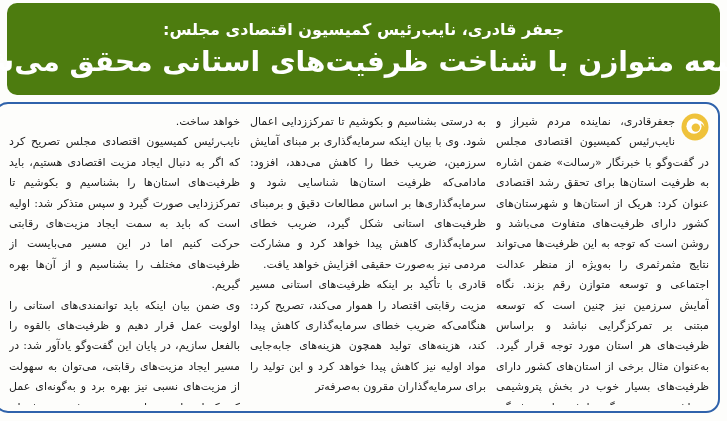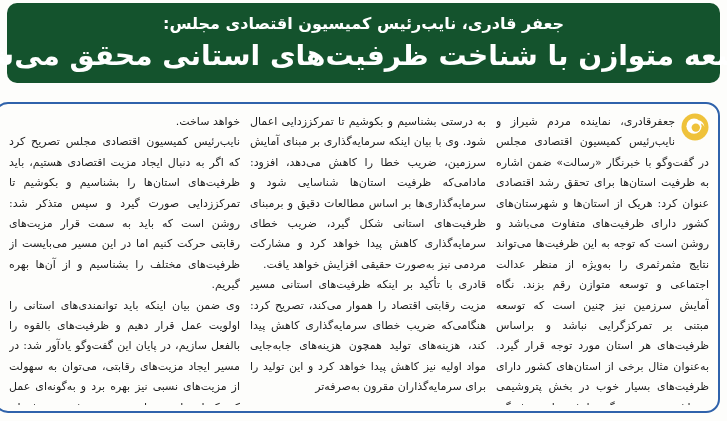--- a/index.html
+++ b/index.html
@@ -9,22 +9,22 @@
     font-family:"DejaVu Sans",sans-serif;
     position:relative;
     overflow:hidden;
     direction:rtl;
   }
   .page{position:absolute;inset:0;}
 
   
   .masthead{
     position:absolute;
-    left:7px;right:7px;top:3px;height:80px;
-    background:#14532d;
+    left:7px;right:7px;top:3px;height:92px;
+    background:#4d7c0f;
     border-radius:10px;
     display:flex;flex-direction:column;align-items:center;justify-content:center;
     color:#ffffff;
     text-align:center;
   }
   .kicker{
     font-size:16px;
     font-weight:bold;
     line-height:1.2;
     margin-bottom:7px;
@@ -101,20 +101,20 @@
         </p>
       </div>
 
       <div class="col col-2">
         <p>به درستی بشناسیم و بکوشیم تا تمرکززدایی اعمال شود. وی با بیان اینکه سرمایه‌گذاری بر مبنای آمایش سرزمین، ضریب خطا را کاهش می‌دهد، افزود: مادامی‌که ظرفیت استان‌ها شناسایی شود و سرمایه‌گذاری‌ها بر اساس مطالعات دقیق و برمبنای ظرفیت‌های استانی شکل گیرد، ضریب خطای سرمایه‌گذاری کاهش پیدا خواهد کرد و مشارکت مردمی نیز به‌صورت حقیقی افزایش خواهد یافت.</p>
         <p>قادری با تأکید بر اینکه ظرفیت‌های استانی مسیر مزیت رقابتی اقتصاد را هموار می‌کند، تصریح کرد: هنگامی‌که ضریب خطای سرمایه‌گذاری کاهش پیدا کند، هزینه‌های تولید همچون هزینه‌های جابه‌جایی مواد اولیه نیز کاهش پیدا خواهد کرد و این تولید را برای سرمایه‌گذاران مقرون به‌صرفه‌تر</p>
       </div>
 
       <div class="col col-3">
         <p>خواهد ساخت.</p>
-        <p>نایب‌رئیس کمیسیون اقتصادی مجلس تصریح کرد که اگر به دنبال ایجاد مزیت اقتصادی هستیم، باید ظرفیت‌های استان‌ها را بشناسیم و بکوشیم تا تمرکززدایی صورت گیرد و سپس متذکر شد: روشن است که باید به سمت قرار مزیت‌های رقابتی حرکت کنیم اما در این مسیر می‌بایست از ظرفیت‌های مختلف را بشناسیم و از آن‌ها بهره گیریم.</p>
+        <p>نایب‌رئیس کمیسیون اقتصادی مجلس تصریح کرد که اگر به دنبال ایجاد مزیت اقتصادی هستیم، باید ظرفیت‌های استان‌ها را بشناسیم و بکوشیم تا تمرکززدایی صورت گیرد و سپس متذکر شد: اولیه است که باید به سمت ایجاد مزیت‌های رقابتی حرکت کنیم اما در این مسیر می‌بایست از ظرفیت‌های مختلف را بشناسیم و از آن‌ها بهره گیریم.</p>
         <p>وی ضمن بیان اینکه باید توانمندی‌های استانی را اولویت عمل قرار دهیم و ظرفیت‌های بالقوه را بالفعل سازیم، در پایان این گفت‌وگو یادآور شد: در مسیر ایجاد مزیت‌های رقابتی، می‌توان به سهولت از مزیت‌های نسبی نیز بهره برد و به‌گونه‌ای عمل کرد که از توانمندی‌های موجود به‌ویژه در بخش‌های استانی بهره کسب شود.</p>
       </div>
 
     </div>
   </div>
 
 </div>
 
 </body></html>

